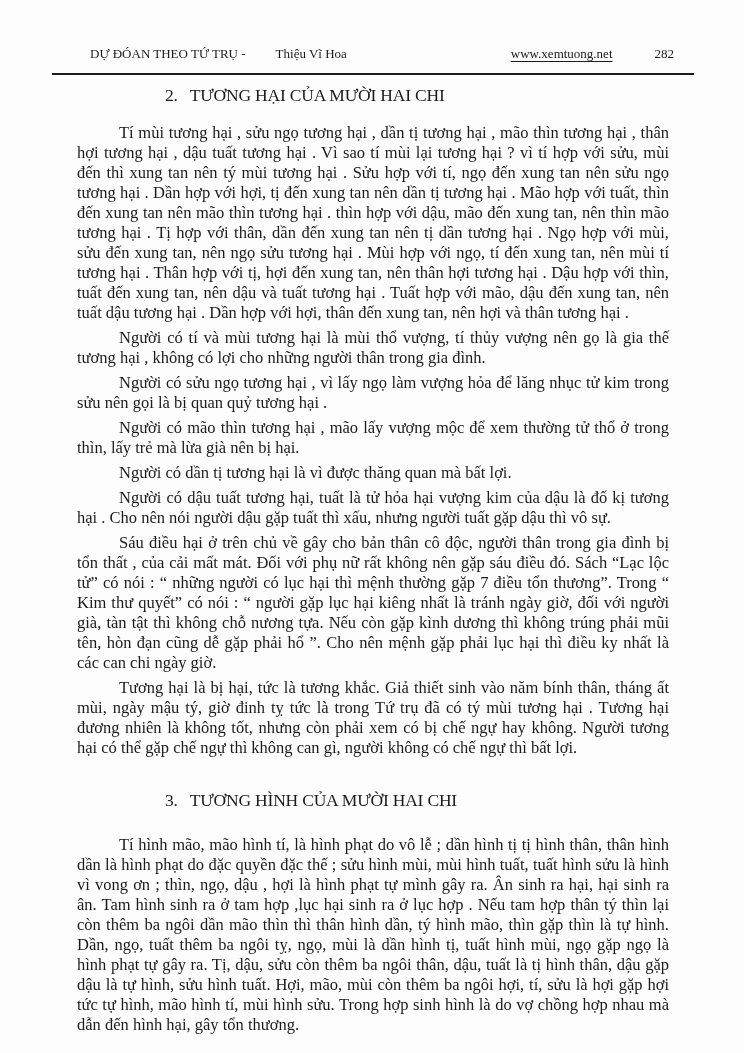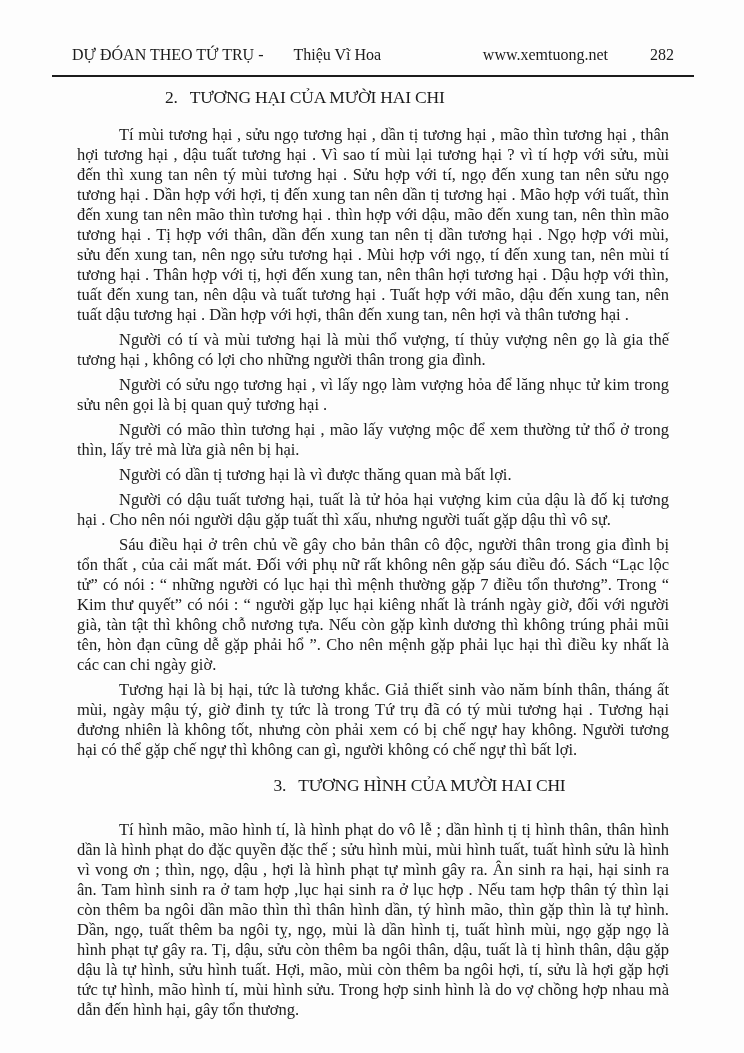--- a/index.html
+++ b/index.html
@@ -18,50 +18,51 @@
     box-sizing: border-box;
     width: 744px;
     height: 1053px;
     padding: 46px 70px 0 72px;
     overflow: hidden;
   }
   
   .header {
     display: flex;
     align-items: center;
-    font-size: 16px;
+    font-size: 13px;
     white-space: nowrap;
+    margin-left: 18px;
   }
   .header .book-title { flex: none; }
   .header .author { margin-left: 30px; flex: none; }
   .header .spacer { flex: 1 1 auto; }
   .header .website {
     flex: none;
+    text-decoration: underline;
     text-underline-offset: 3px;
   }
   .header .page-number { margin-left: 42px; flex: none; }
   .rule {
     border: none;
     border-top: 2px solid #1c1c1c;
     margin: 11px -20px 0 -20px;
     height: 0;
   }
   
   .section-heading {
     font-weight: normal;
     font-size: 17.5px;
     letter-spacing: -0.2px;
     margin: 10px 0 17px 93px;
     white-space: nowrap;
   }
   .section-heading .num { margin-right: 12px; }
   .section-heading.second {
-    margin-top: 15px;
+    margin-top: 32px;
     margin-bottom: 24px;
-    text-align: center;
   }
   
   .content p {
     margin: 5px;
     font-size: 16.5px;
     line-height: 20px;
     text-align: justify;
     text-indent: 42px;
   }
 </style>

